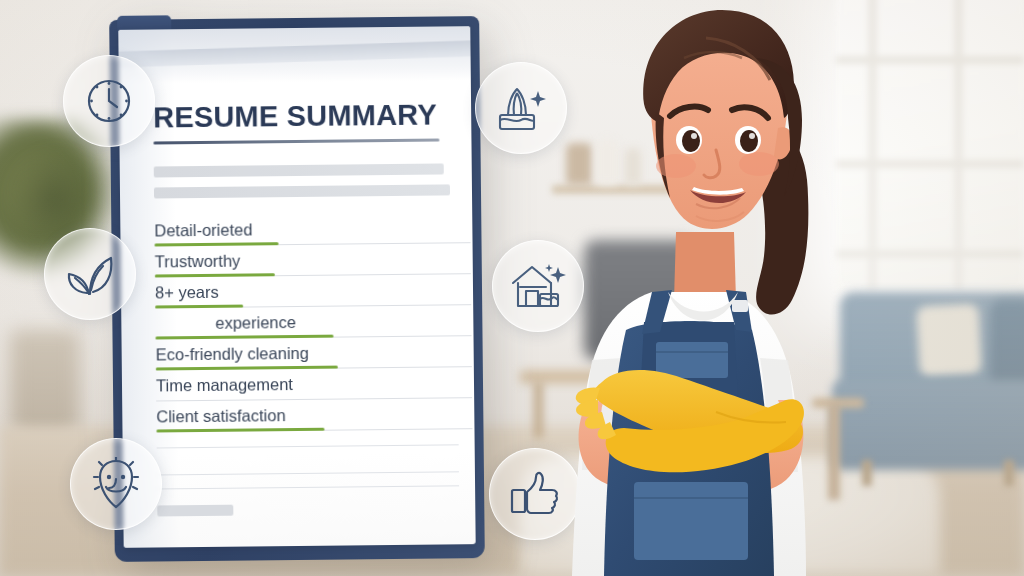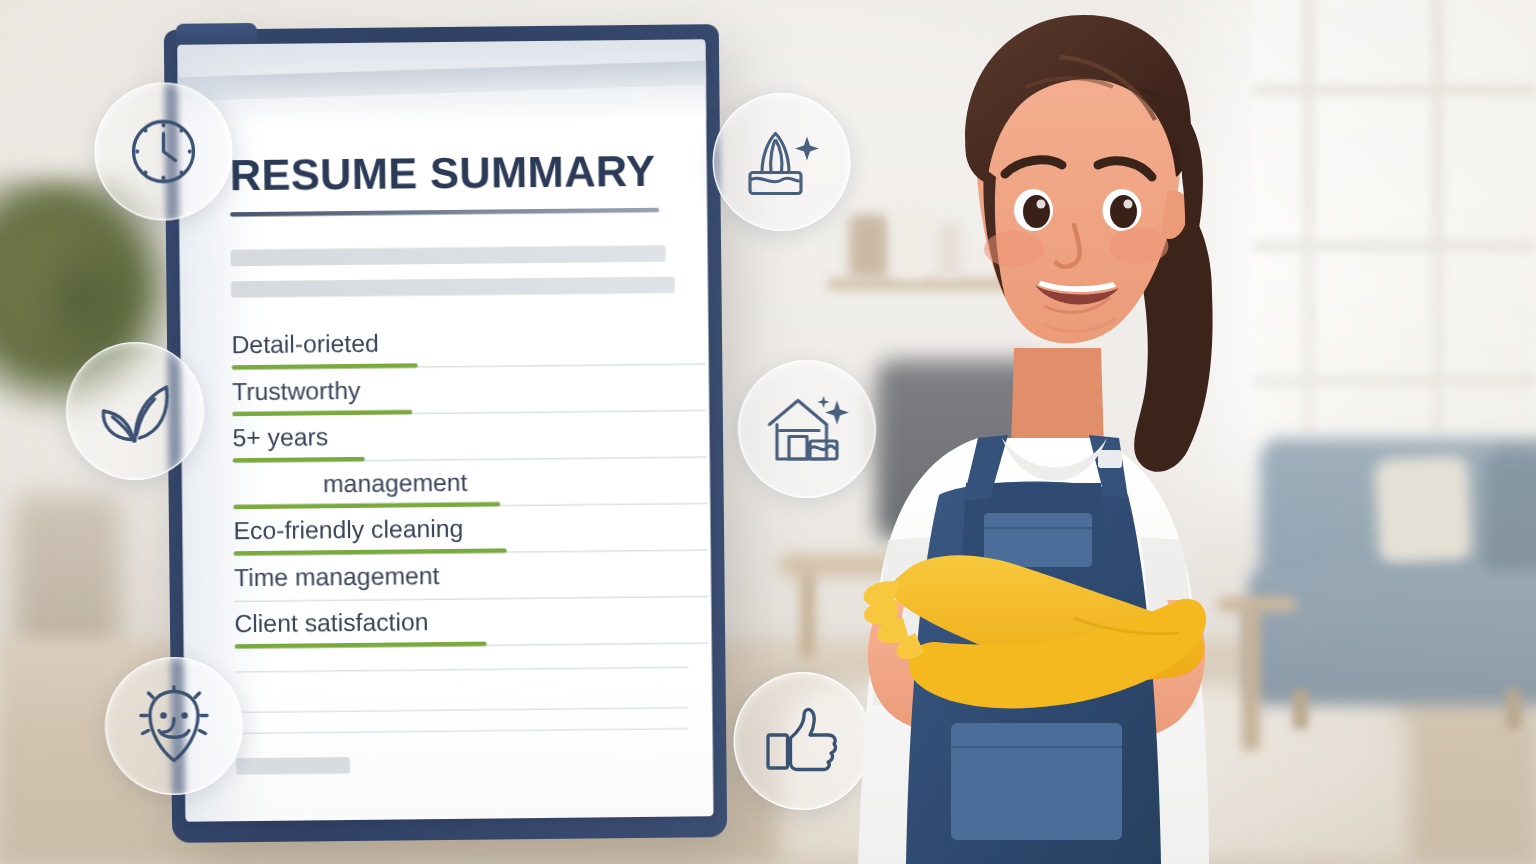--- a/index.html
+++ b/index.html
@@ -306,26 +306,26 @@
             <div class="skill-text nosel">Detail-orieted</div>
           </div>
           <div class="skill-row">
             <div class="skill-under-gray"></div>
             <div class="skill-under-green" style="width: 120px;"></div>
             <div class="skill-text nosel">Trustworthy</div>
           </div>
           <div class="skill-row">
             <div class="skill-under-gray"></div>
             <div class="skill-under-green" style="width: 88px;"></div>
-            <div class="skill-text nosel">5+ years</div>
+            <div class="skill-text nosel">8+ years</div>
           </div>
           <div class="skill-row indented">
             <div class="skill-under-gray"></div>
             <div class="skill-under-green" style="width: 178px;"></div>
-            <div class="skill-text nosel">management</div>
+            <div class="skill-text nosel">experience</div>
           </div>
           <div class="skill-row">
             <div class="skill-under-gray"></div>
             <div class="skill-under-green" style="width: 182px;"></div>
             <div class="skill-text nosel">Eco-friendly cleaning</div>
           </div>
           <div class="skill-row">
             <div class="skill-under-gray"></div>
             <div class="skill-text nosel">Time management</div>
           </div>

